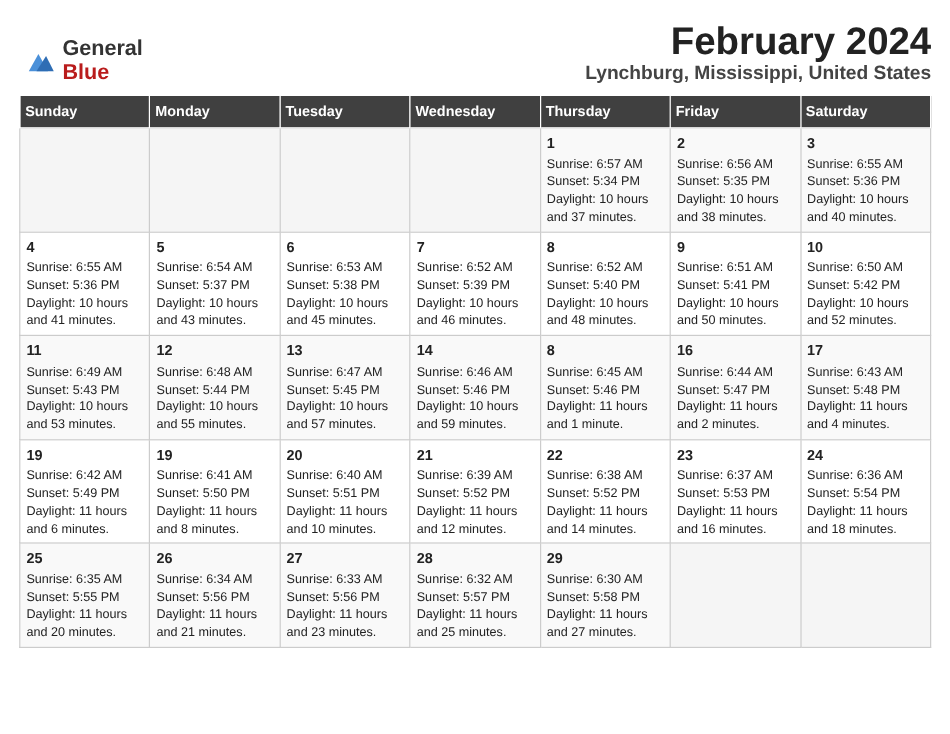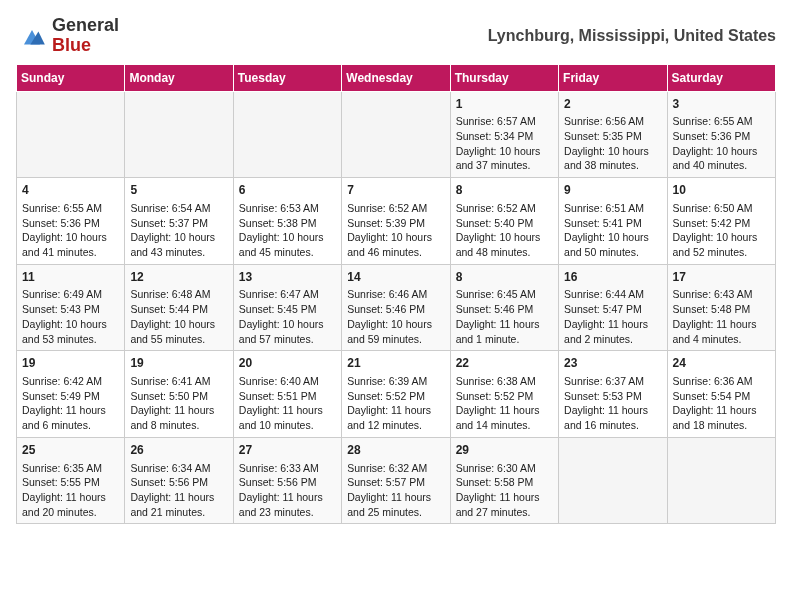--- a/index.html
+++ b/index.html
@@ -6,21 +6,21 @@
     body {
       font-family: Arial, sans-serif;
       background: #fff;
       width: 792px;
       min-height: 612px;
       padding: 16px;
     }
     .header {
       display: flex;
       justify-content: space-between;
-      align-items: center;
+      align-items: flex-end;
       margin-bottom: 8px;
     }
     .logo {
       display: flex;
       align-items: center;
       gap: 4px;
     }
     .logo-text {
       font-size: 18px;
       font-weight: bold;
@@ -43,21 +43,21 @@
       font-size: 16px;
       font-weight: bold;
       color: #444;
     }
     table {
       width: 100%;
       border-collapse: collapse;
       font-size: 11px;
     }
     thead tr th {
-      background: #be185d;
+      background: #404040;
       color: #fff;
       font-size: 12px;
       font-weight: bold;
       padding: 6px 4px;
       border: 1px solid #fff;
       text-align: left;
     }
     tbody tr td {
       border: 1px solid #ccc;
       vertical-align: top;
@@ -92,20 +92,21 @@
     <svg class="logo-bird" viewBox="0 0 40 35" xmlns="http://www.w3.org/2000/svg">
       <polygon points="10,28 20,10 30,28" fill="#4a90d9"></polygon>
       <polygon points="18,28 28,12 36,28" fill="#2e6db4"></polygon>
     </svg>
     <div class="logo-text">
       <div>General</div>
       <div style="color:#b91c1c">Blue</div>
     </div>
   </div>
   <div class="title-block">
+    <h1>February 2024</h1>
     <h2>Lynchburg, Mississippi, United States</h2>
   </div>
 </div>
 
 <table>
   <thead>
     <tr id="header-row">
         <th>Sunday</th>
         <th>Monday</th>
         <th>Tuesday</th>

